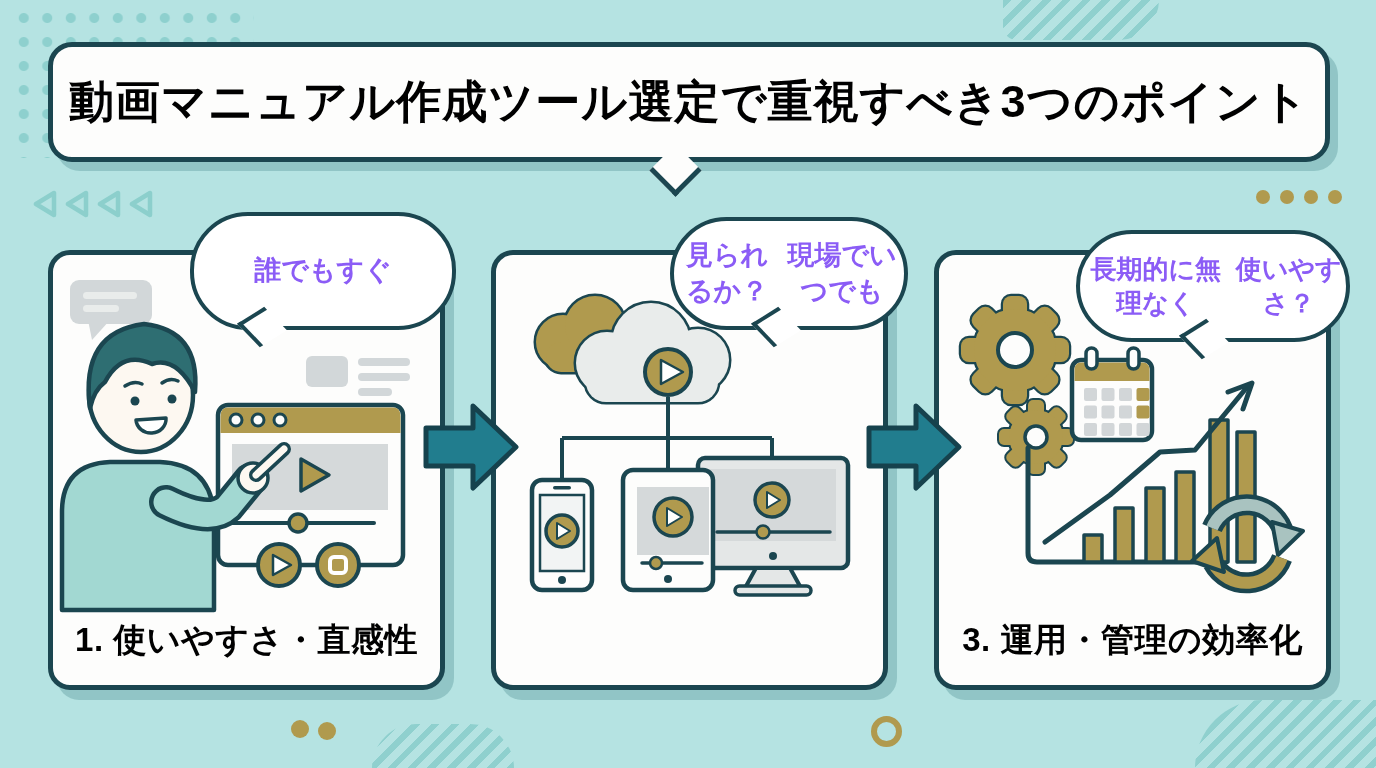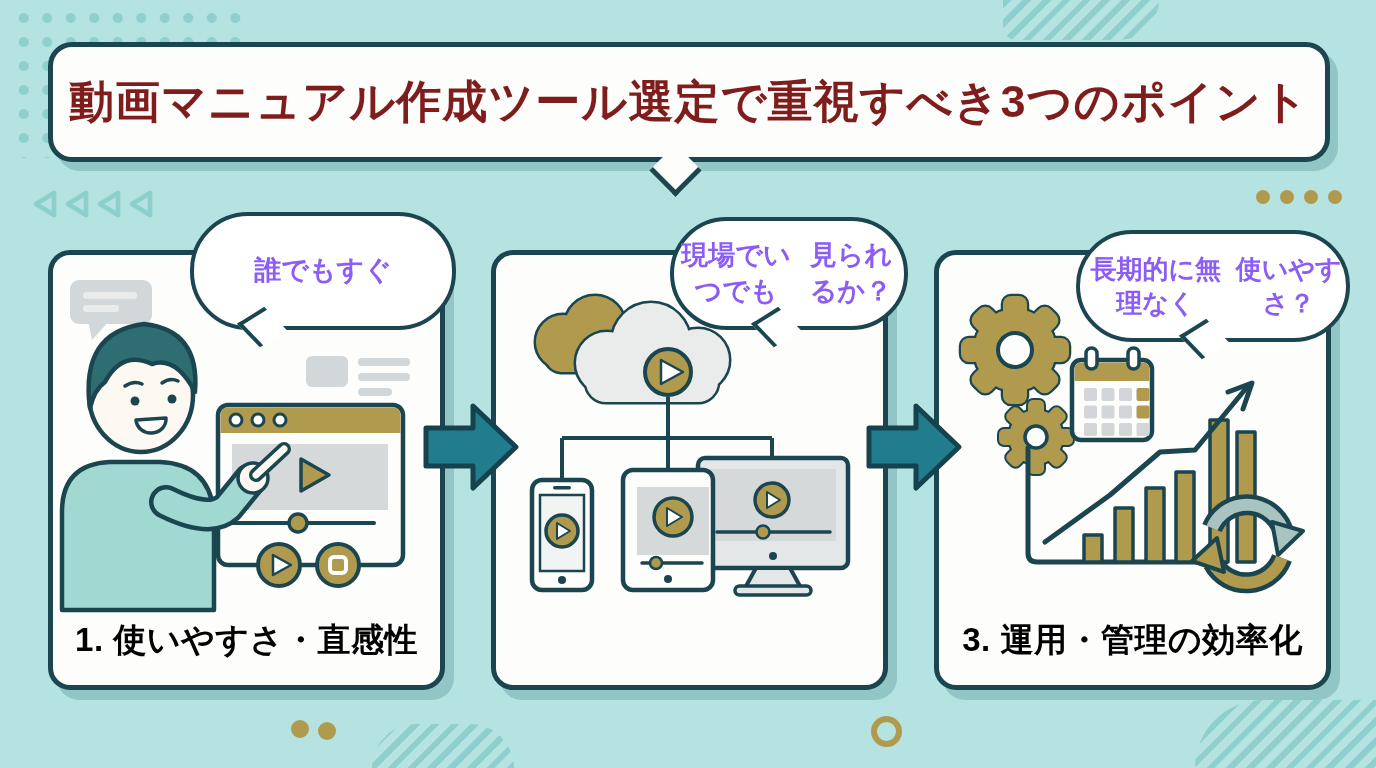--- a/index.html
+++ b/index.html
@@ -25,21 +25,21 @@
   .gold-ring{position:absolute;left:871px;top:716px;width:19px;height:19px;border:6.5px solid #b09a4e;border-radius:50%;z-index:1;}
 
   
   .banner{
     position:absolute;left:48px;top:42px;width:1282px;height:120px;z-index:4;
     background:#fdfdfc;border:5px solid #1b4650;border-radius:24px;
     box-shadow:8px 9px 0 rgba(86,150,152,.38);
     display:flex;align-items:center;justify-content:center;box-sizing:border-box;
   }
   .banner-title{
-    font-size:45px;font-weight:900;color:#7f1d1d;letter-spacing:1px;white-space:nowrap;
+    font-size:45px;font-weight:900;color:#000000;letter-spacing:1px;white-space:nowrap;
   }
   .banner-tail{
     position:absolute;left:657px;top:152px;width:32px;height:32px;z-index:5;
     background:#fdfdfc;border-right:5px solid #1b4650;border-bottom:5px solid #1b4650;
     transform:rotate(45deg);
   }
 
   
   .card{
     position:absolute;top:250px;width:397px;height:440px;z-index:3;
@@ -307,21 +307,21 @@
 </svg>
 <svg class="step-arrow a2" width="100" height="96" viewBox="0 0 100 96">
   <polygon points="5,29 52,29 52,7 95,48 52,89 52,67 5,67" fill="#217d8e" stroke="#16424d" stroke-width="5" stroke-linejoin="round"></polygon>
 </svg>
 
 <div class="bubble b1">
   <span>誰でもすぐ</span>
   <div class="bubble-tail"></div>
 </div>
 <div class="bubble b2">
+  <span>見られるか？</span>
   <span>現場でいつでも</span>
-  <span>見られるか？</span>
   <div class="bubble-tail"></div>
 </div>
 <div class="bubble b3">
   <span>長期的に無理なく</span>
   <span>使いやすさ？</span>
   <div class="bubble-tail"></div>
 </div>
 
 </body></html>

